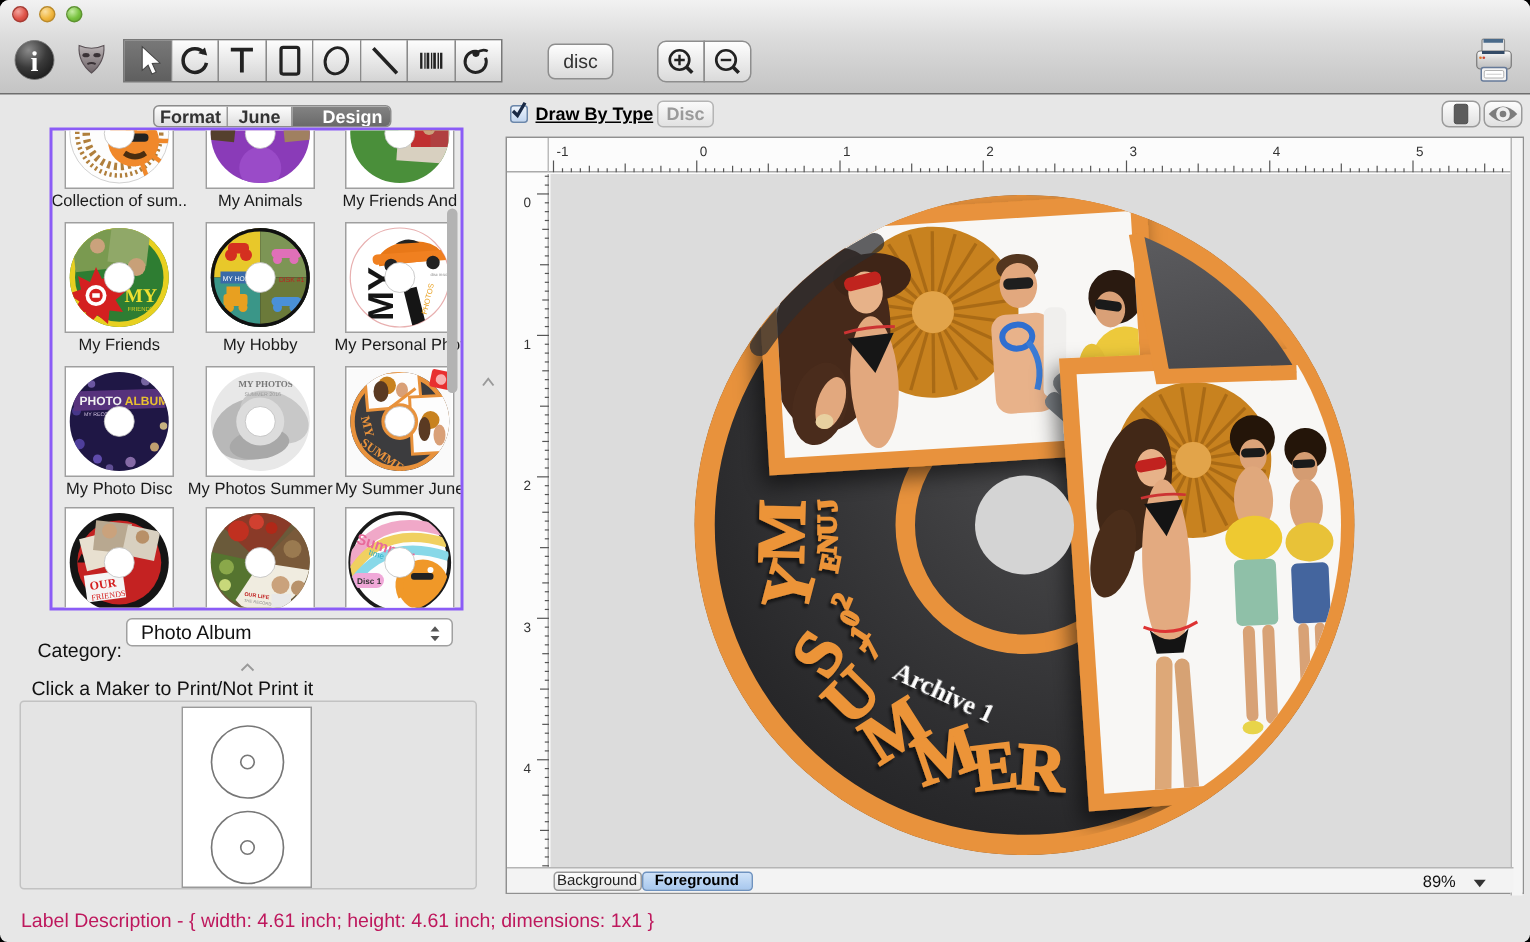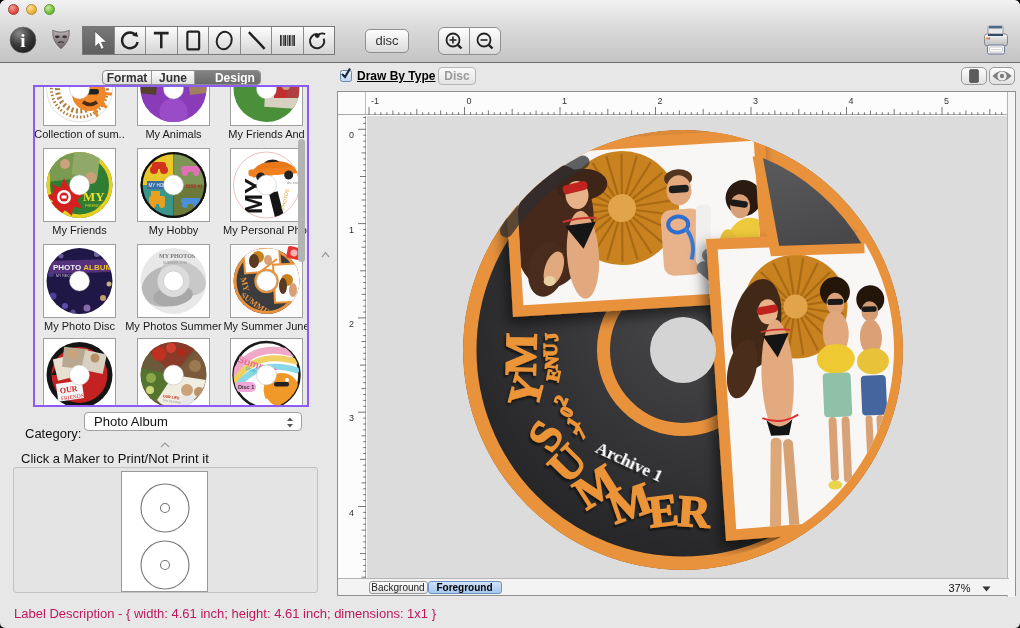--- a/index.html
+++ b/index.html
@@ -903,21 +903,21 @@
           <text x="0" y="0" transform="translate(626,466) rotate(25)" text-anchor="middle" font-family="Liberation Serif" font-weight="bold" font-size="17.5" fill="#fff" filter="url(#tsh)">Archive 1</text>
 
           <circle cx="682" cy="349" r="33" fill="#d4d4d4"></circle>
         </g>
       </svg>
     </div>
     <div id="rstrip"></div>
     <div id="bstrip">
       <div class="ftab" style="left:31px;width:59px;background:linear-gradient(#fdfdfd,#e6e6e6);border:1px solid #999;line-height:11px;color:#222">Background</div>
       <div class="ftab" style="left:90px;width:74px;background:linear-gradient(#cfe2f8,#a8c8ee);border:1px solid #6f93c0;line-height:11px;color:#000;font-weight:bold">Foreground</div>
-      <div id="zoomlvl">37%</div>
+      <div id="zoomlvl">89%</div>
       <svg style="position:absolute;right:18px;top:7px" width="9" height="6" viewBox="0 0 9 6">
         <path d="M0.5,0.5 L8.5,0.5 L4.5,5.5 Z" fill="#333"></path>
           </svg>
     </div>
   </div>
  </div>
  <svg style="position:absolute;left:321px;top:251px" width="9" height="7" viewBox="0 0 9 7">
   <path d="M1,6 L4.5,1.5 L8,6" fill="none" stroke="#9a9a9a" stroke-width="1.3"></path>
     </svg>
 <div id="status">Label Description - { width: 4.61 inch; height: 4.61 inch; dimensions: 1x1 }</div>

